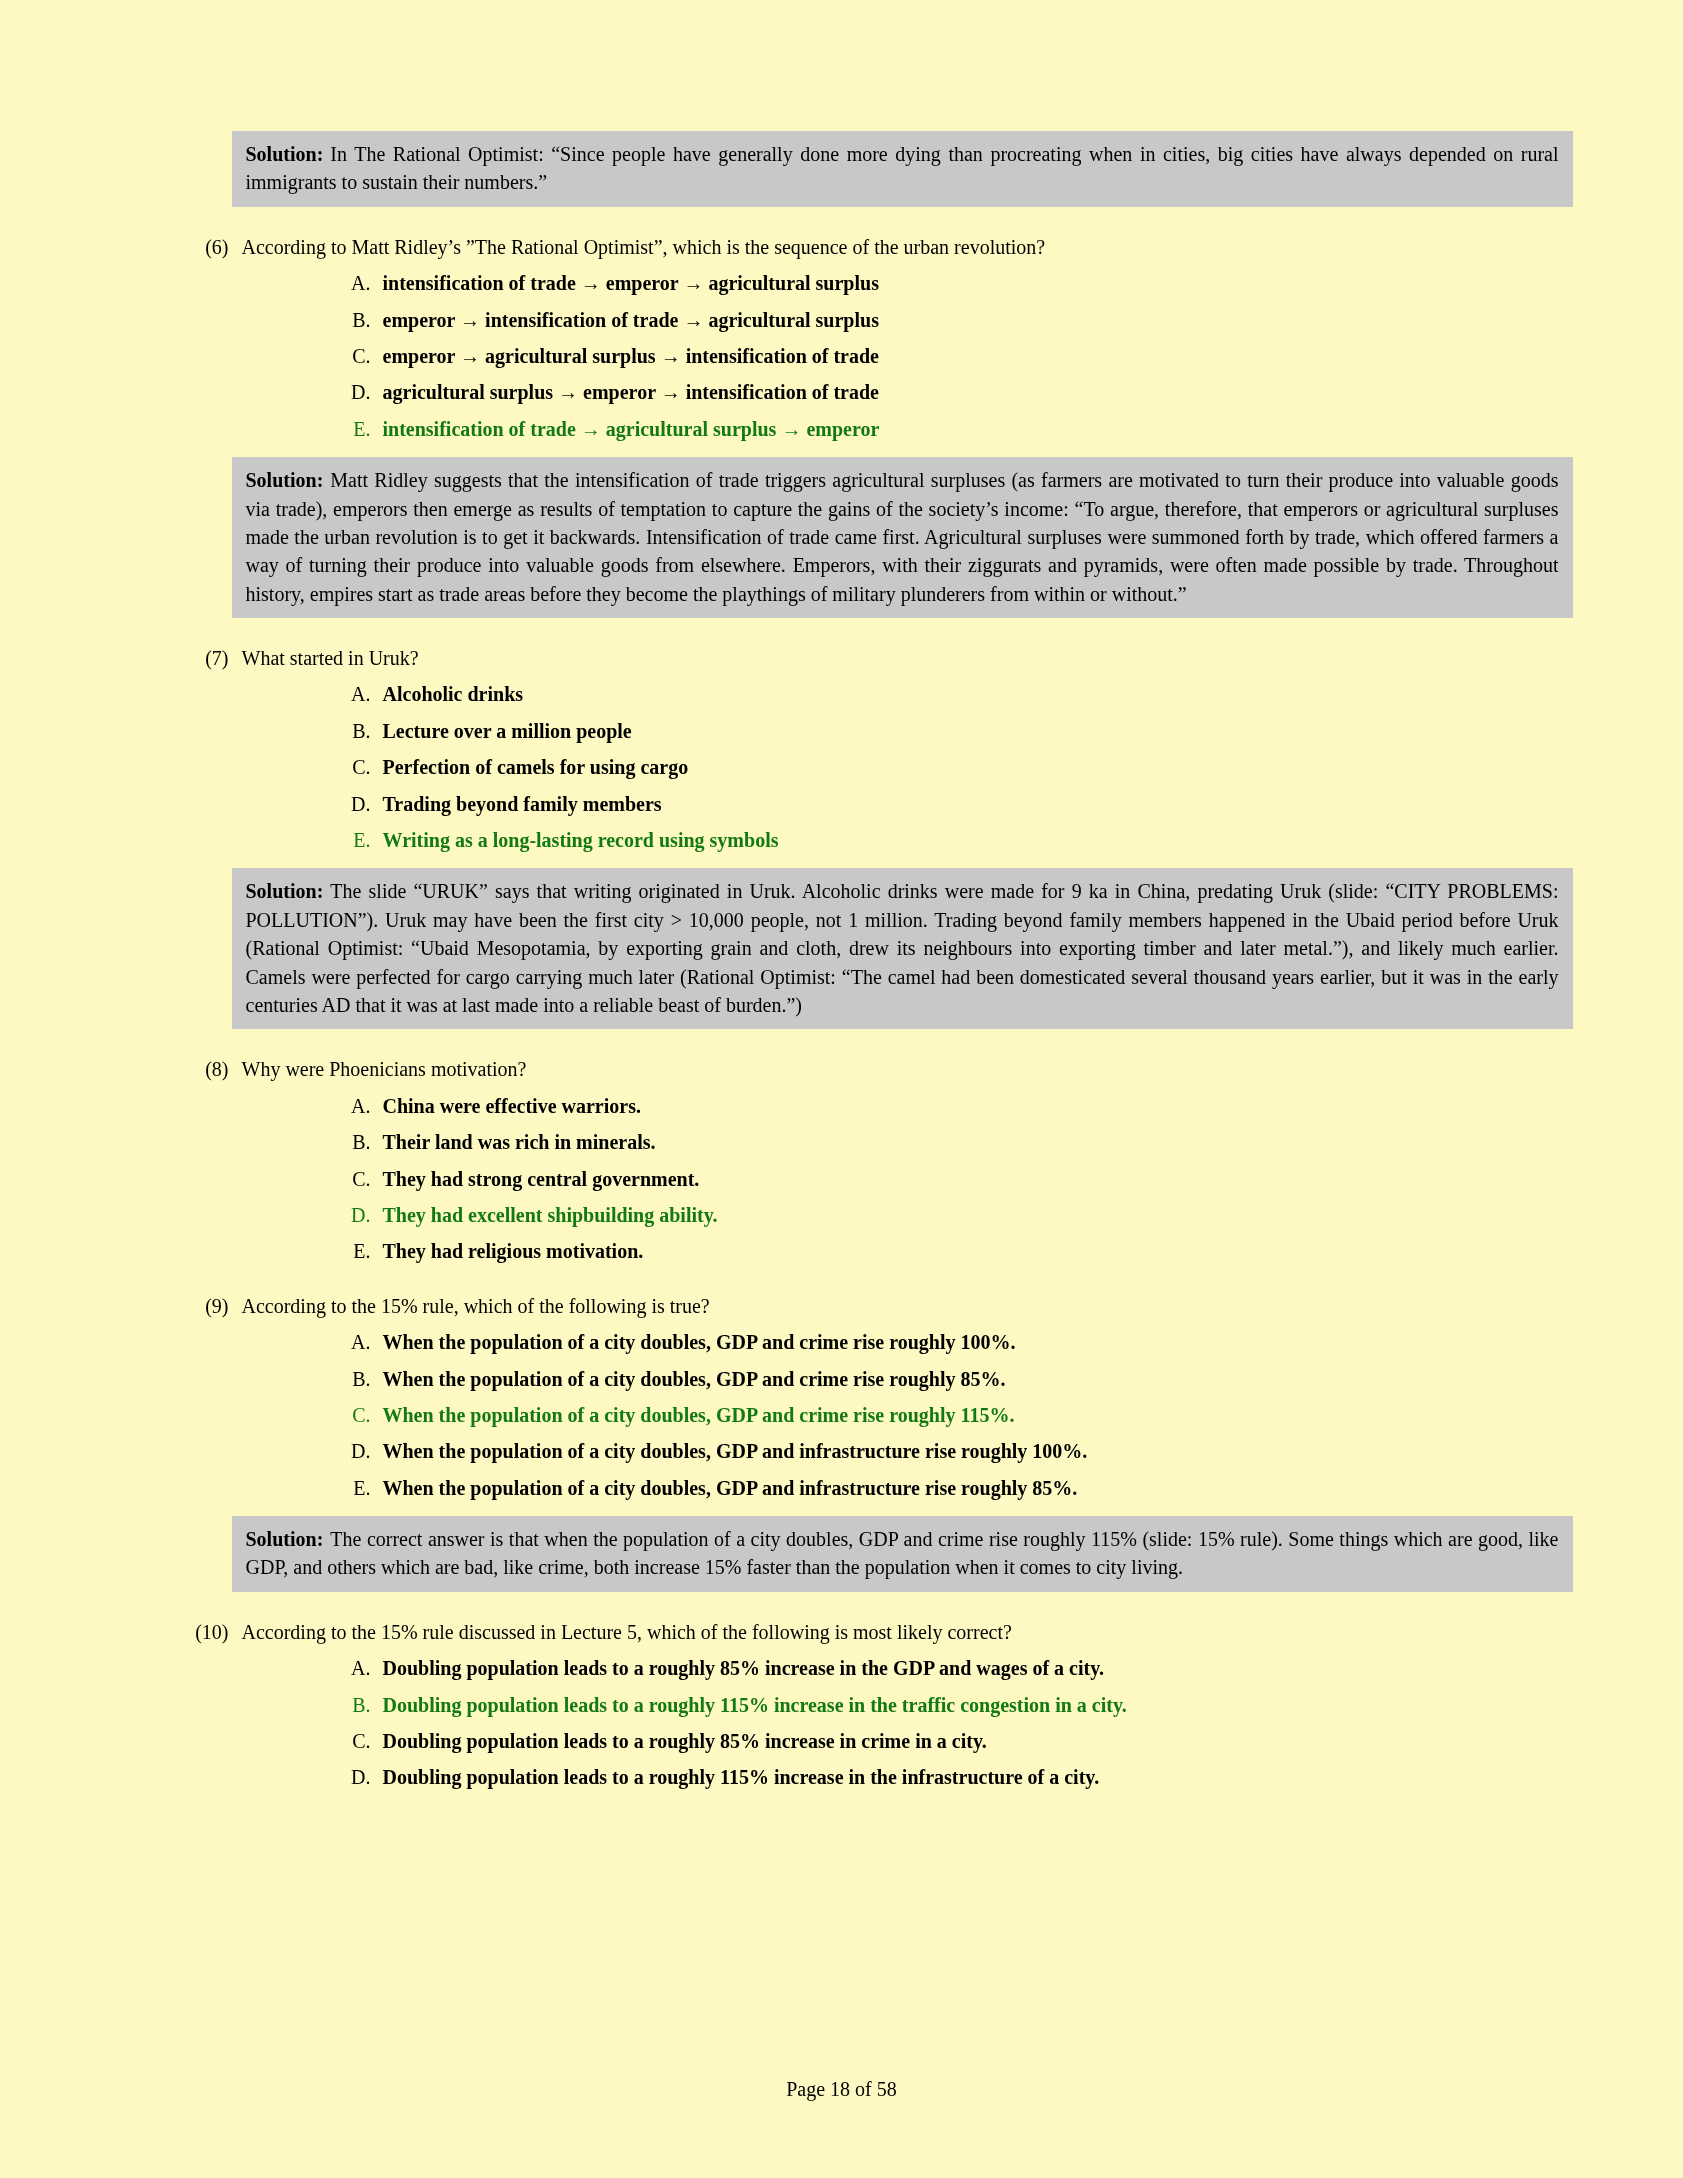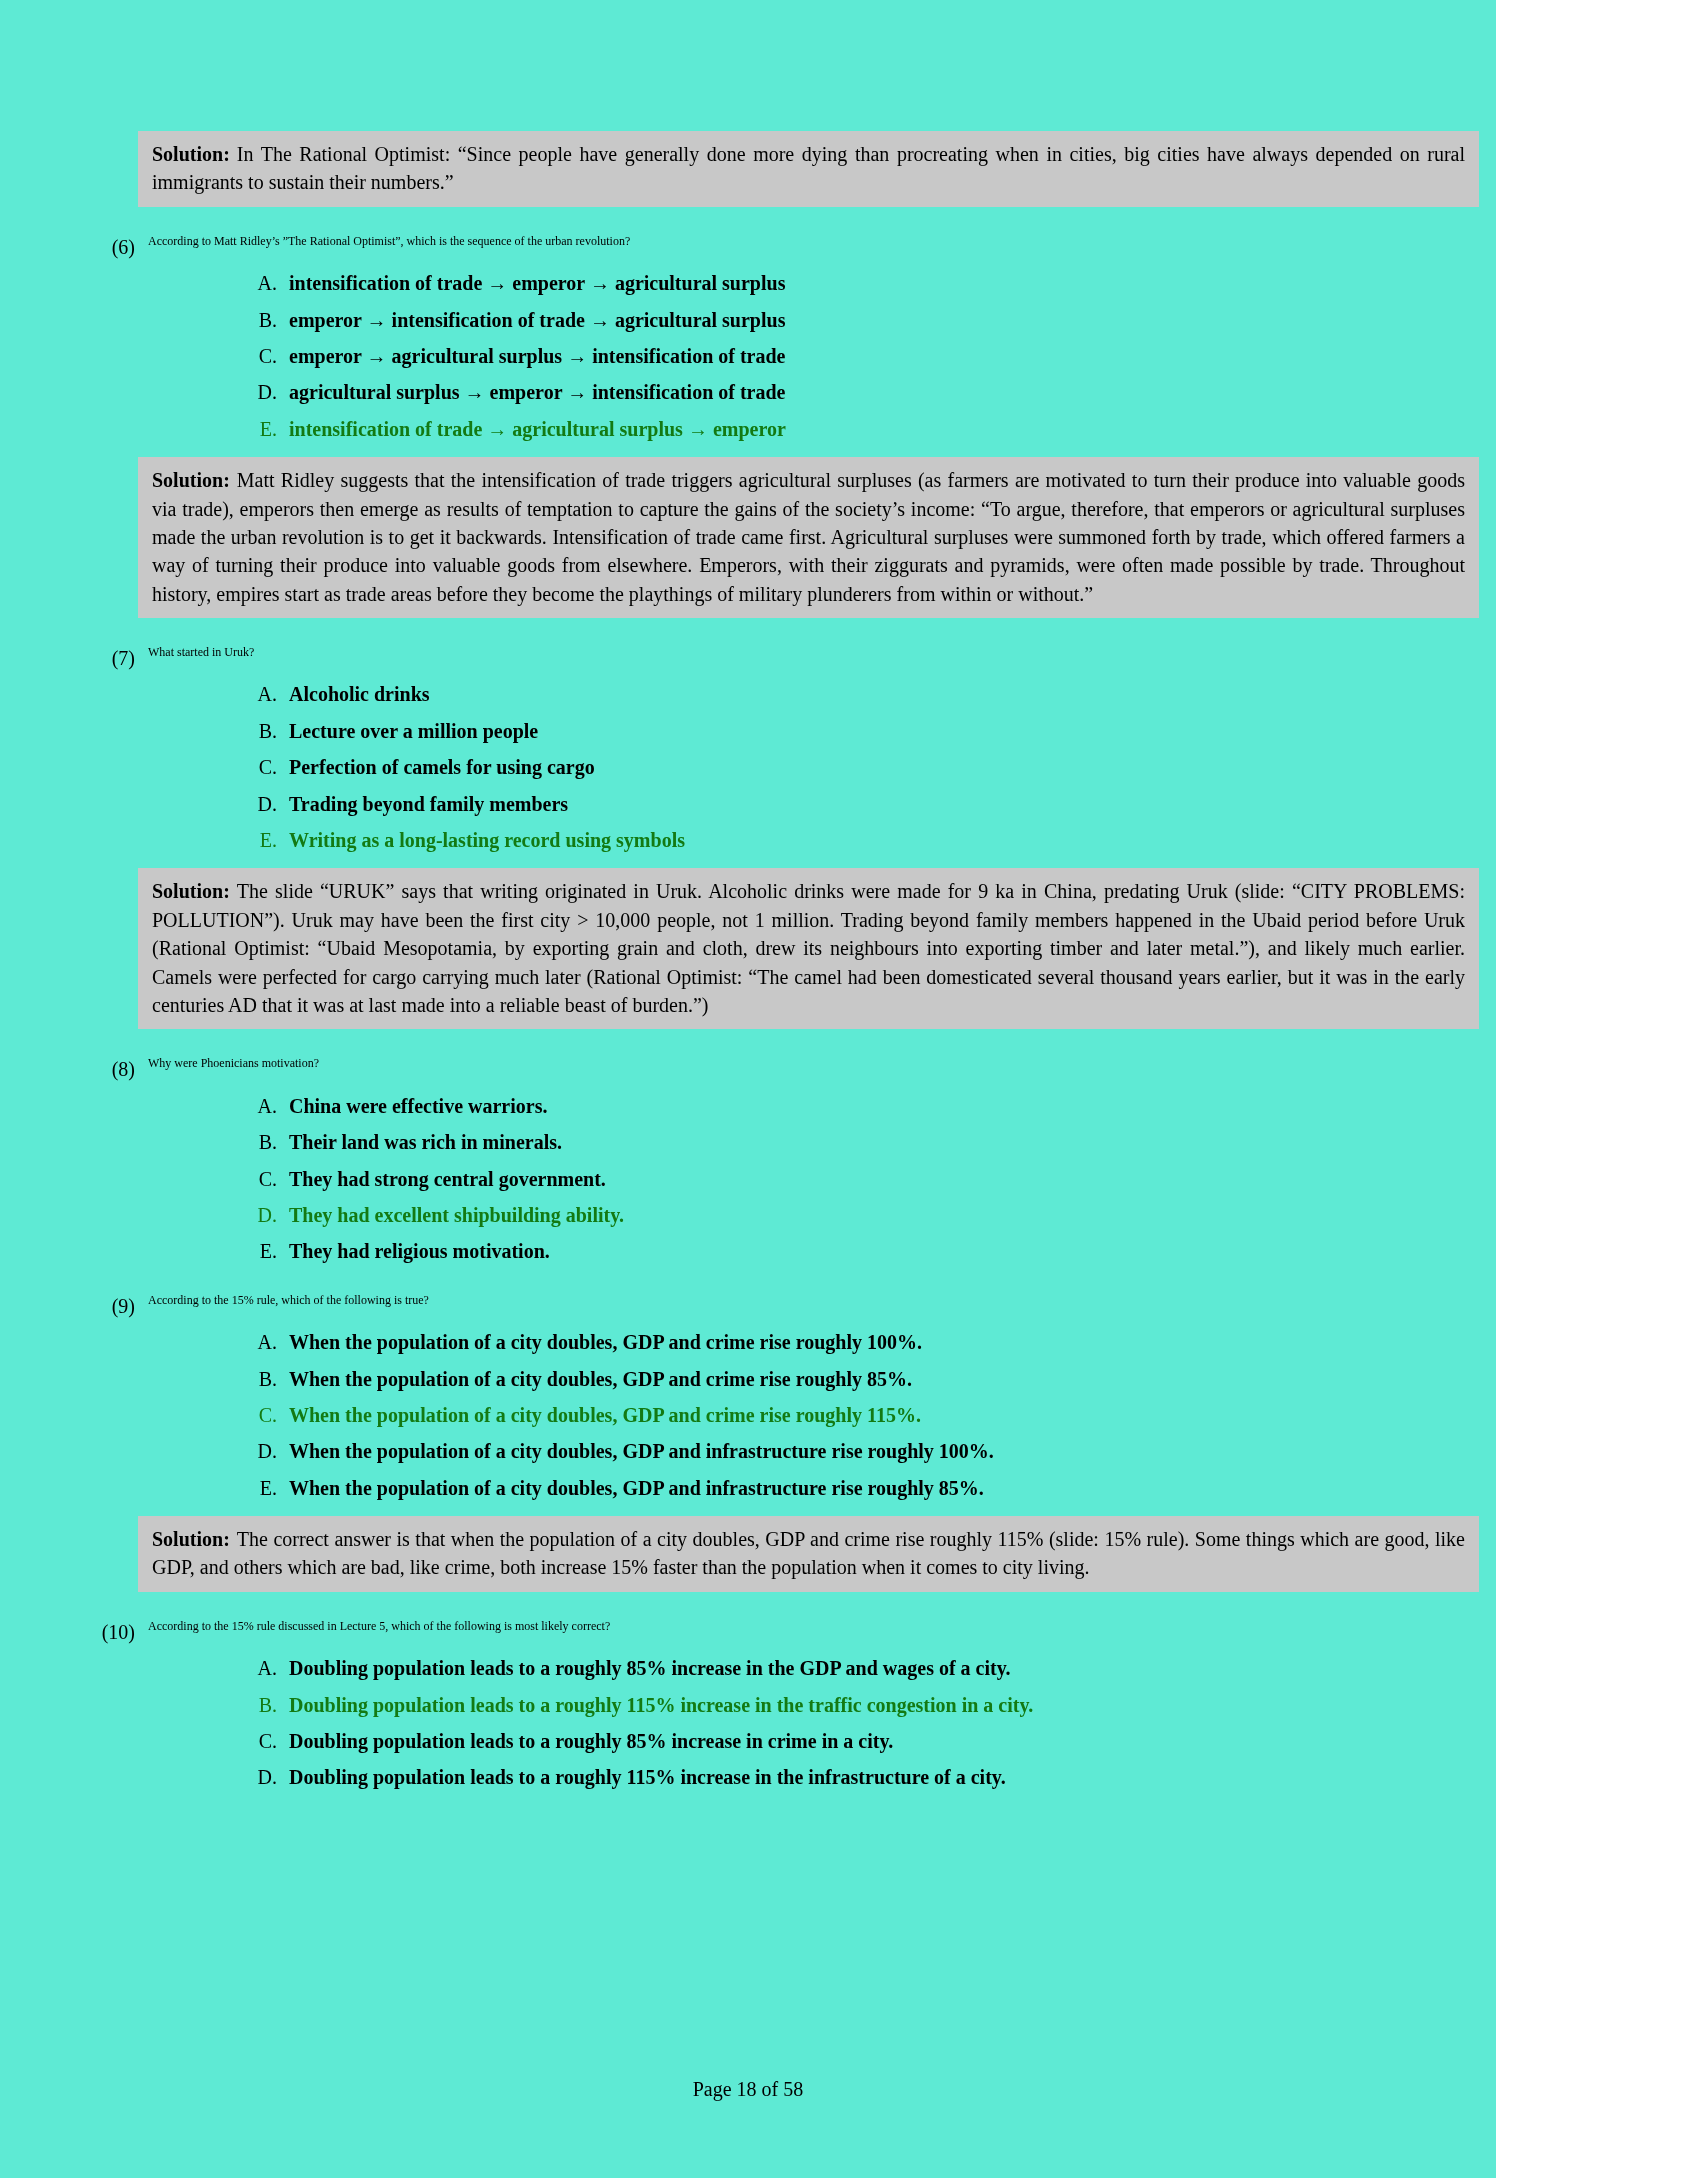--- a/index.html
+++ b/index.html
@@ -9,25 +9,25 @@
   }
   body {
     width: 1683px;
     height: 2178px;
     font-family: "Liberation Serif", "DejaVu Serif", serif;
     color: #000000;
     -webkit-font-smoothing: antialiased;
   }
   .page {
     position: relative;
-    width: 1496px;
+    width: 1683px;
     height: 2178px;
     box-sizing: border-box;
     padding: 117px 0 12px 0;
-    background: #5eead4;
+    background: #fef9c3;
   }
   .content {
     width: 1346px;
     margin: 0 auto;
     position: relative;
   }
 
   
   .solution {
     background: #c8c8c8;
@@ -55,21 +55,21 @@
   .q-num {
     width: 73px;
     min-width: 73px;
     text-align: right;
     padding-right: 13px;
     box-sizing: border-box;
     font-size: 20px;
     line-height: 1.42;
   }
   .q-text {
-    font-size: 12px;
+    font-size: 20px;
     line-height: 1.42;
     flex: 1;
   }
 
   
   .choices {
     margin: 8px 0 0 0;
     padding: 0;
     list-style: none;
   }

